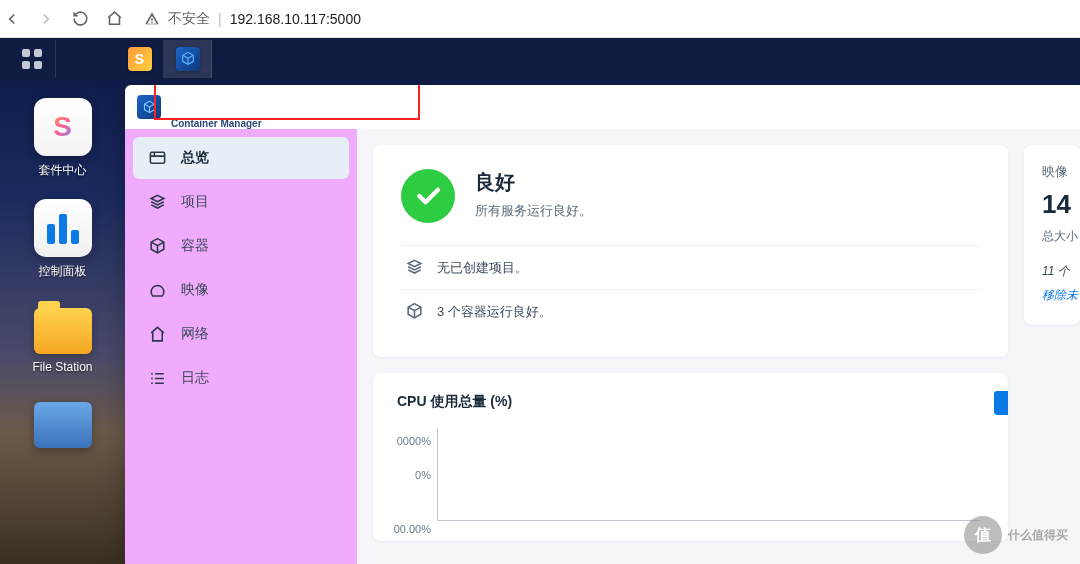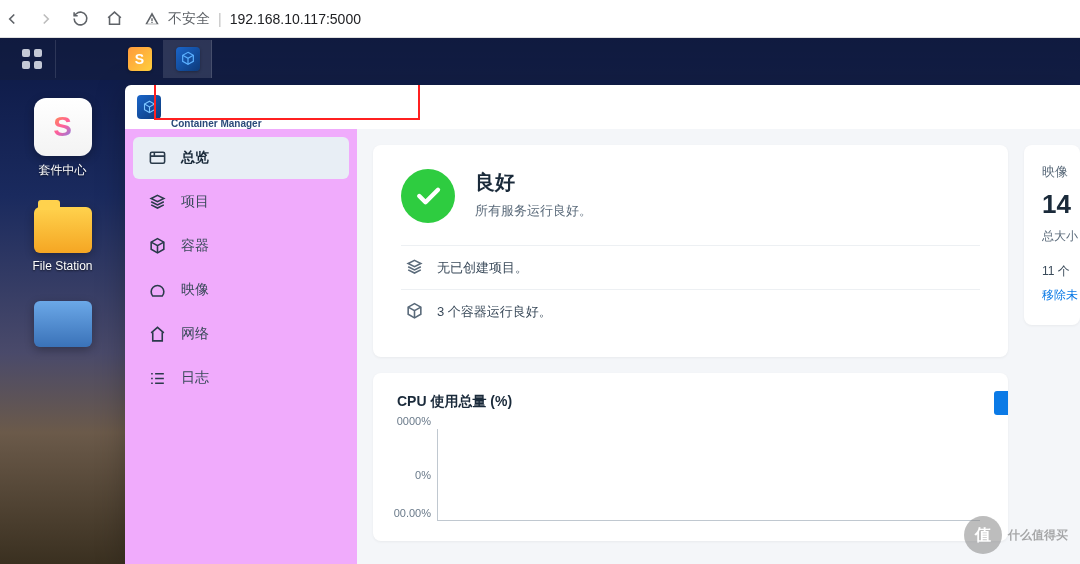--- a/index.html
+++ b/index.html
@@ -70,21 +70,21 @@
 .status-txt p { font-size:13px; color:#5a6a7a;}
 .status-rows { border-top:1px solid #edf0f3;}
 .status-row { display:flex; align-items:center; gap:14px; padding:12px 4px; font-size:13px; color:#3a4a5a;}
 .status-row + .status-row { border-top:1px solid #edf0f3;}
 .status-row .icn { width:18px; color:#5a6a7a;}
 
 .side-card { padding:18px 4px 18px 18px; overflow:hidden; white-space:nowrap;}
 .sc-label { font-size:13px; color:#5a6a7a; margin-bottom:8px;}
 .sc-big { font-size:26px; font-weight:700; color:#1a2a3a; margin-bottom:8px;}
 .sc-sub { font-size:12px; color:#5a6a7a; margin-bottom:14px;text-align:right;}
-.side-checks { font-size:12px; color:#3a4a5a; line-height:2;}
+.side-checks { font-size:12px; color:#3a4a5a; line-height:2;font-style:italic;}
 .side-checks a { color:#0b7ae6; text-decoration:none;}
 
 .chart-card { padding:20px 24px; position:relative;}
 .chart-title { font-size:14px; font-weight:700; color:#1a2a3a; margin-bottom:10px;}
 .chart-area { position:relative; height:100px; margin-left:40px;}
 .chart-border { position:absolute; left:0; top:8px; right:4px; bottom:0; border-left:1px solid #c0c8d0; border-bottom:1px solid #c0c8d0;}
 .ytick { position:absolute; right:100%; margin-right:6px; font-size:11px; color:#6a7a8a; transform:translateY(-50%); white-space:nowrap;}
 .blue-sq { position:absolute; right:0; top:18px; width:14px; height:24px; background:#0b7ae6; border-radius:3px 0 0 3px;}
 
 .watermark { position:absolute; right:12px; bottom:10px; z-index:50; display:flex; align-items:center; gap:6px; opacity:.55;}
@@ -153,20 +153,30 @@
             <path d="M12 20V11M4 6.5l8 4.5 8-4.5"></path>
           </svg>
       </div>
     </div>
   </div>
 
   <div class="dicons">
     <div class="dicon">
       <div class="dicon-img img-pkg"></div>
       <div class="dicon-label">套件中心</div>
+    </div>
+    <div class="dicon">
+      <div class="dicon-img img-ctrl">
+          <div class="sliders">
+            <span></span>
+            <span></span>
+            <span></span>
+          </div>
+        </div>
+      <div class="dicon-label">控制面板</div>
     </div>
     <div class="dicon">
       <div class="dicon-img img-folder"></div>
       <div class="dicon-label">File Station</div>
     </div>
     <div class="dicon">
       <div class="dicon-img img-drive">
           <span></span>
           <span></span>
           <span></span>
@@ -281,23 +291,23 @@
                   </span>
                   <span>3 个容器运行良好。</span>
                 </div>
               </div>
           </div>
 
           <div class="card chart-card" style="position:relative;">
             <div class="chart-title">CPU 使用总量 (%)</div>
             <div class="chart-area">
               <div class="chart-border"></div>
-              <div class="ytick" style="top:0">0000%</div>
+              <div class="ytick" style="top:20px">0000%</div>
               <div class="ytick" style="top:54px">0%</div>
-              <div class="ytick" style="top:92px">00.00%</div>
+              <div class="ytick" style="top:108px">00.00%</div>
             </div>
             <div class="blue-sq"></div>
           </div>
         </div>
 
         <div class="col-side">
           <div class="card side-card">
             <div class="sc-label">映像</div>
             <div class="sc-big">14</div>
             <div class="sc-sub">总大小</div>

